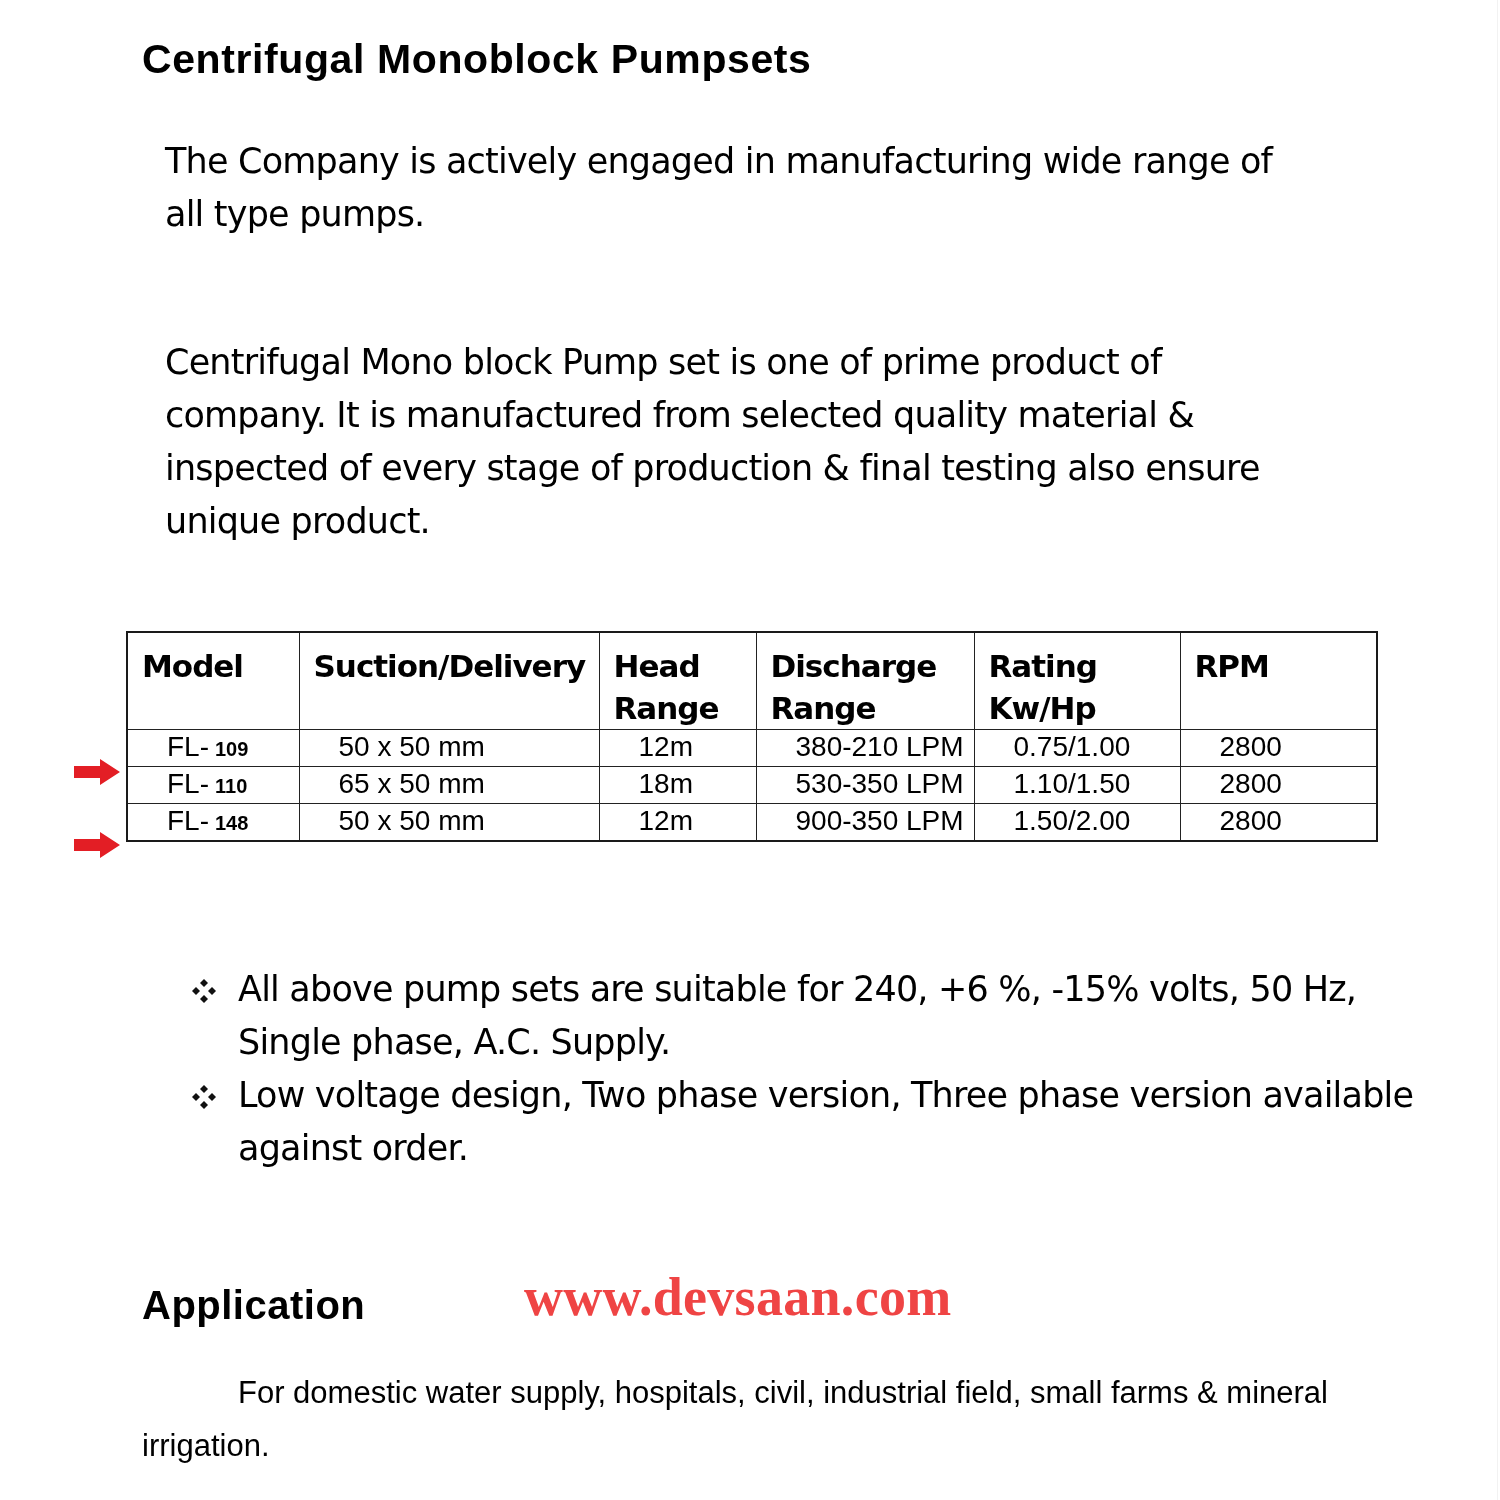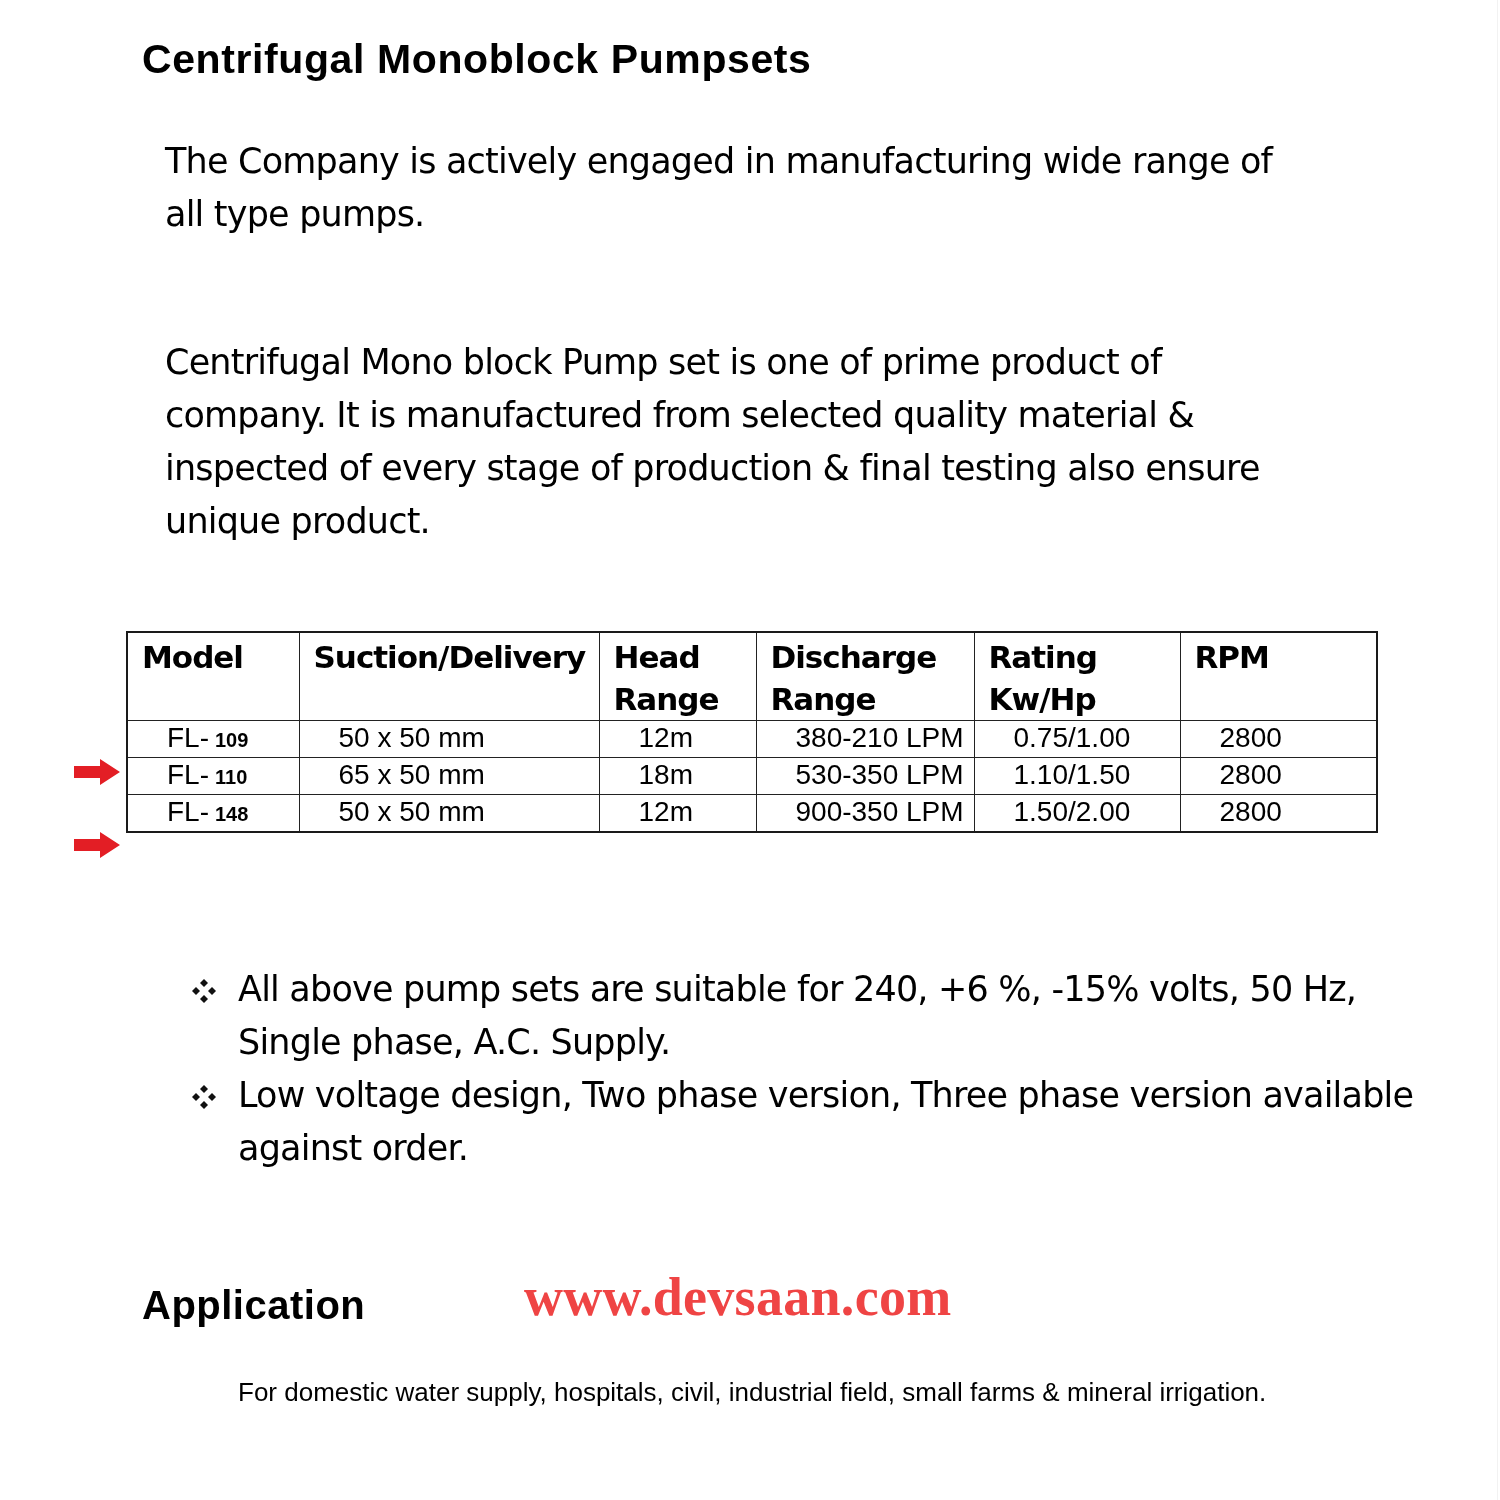--- a/index.html
+++ b/index.html
@@ -62,21 +62,21 @@
       vertical-align: top;
       padding: 0 0 0 14px;
     }
     table.spec th {
       font-family: "DejaVu Sans", sans-serif;
       font-weight: bold;
       font-size: 31px;
       line-height: 42px;
       letter-spacing: -1px;
       height: 84px;
-      padding-top: 3px;
+      padding-top: 12px;
     }
     table.spec td {
       font-family: "Liberation Sans", sans-serif;
       font-size: 28px;
       line-height: 34px;
       height: 34px;
       padding-top: 0;
       padding-left: 39px;
     }
     .model-prefix { font-size: 28px; }
@@ -138,21 +138,21 @@
       color: #ef4444;
       text-decoration: none;
       letter-spacing: 0.3px;
     }
     .app-text {
       position: absolute;
       left: 142px;
       top: 1366px;
       width: 1220px;
       font-family: "Liberation Sans", sans-serif;
-      font-size: 26px;
+      font-size: 31px;
       line-height: 53px;
       margin: 0;
       text-indent: 96px;
     }
   </style>
 </head>
 <body>
 
 <div class="page-edge"></div>
 

